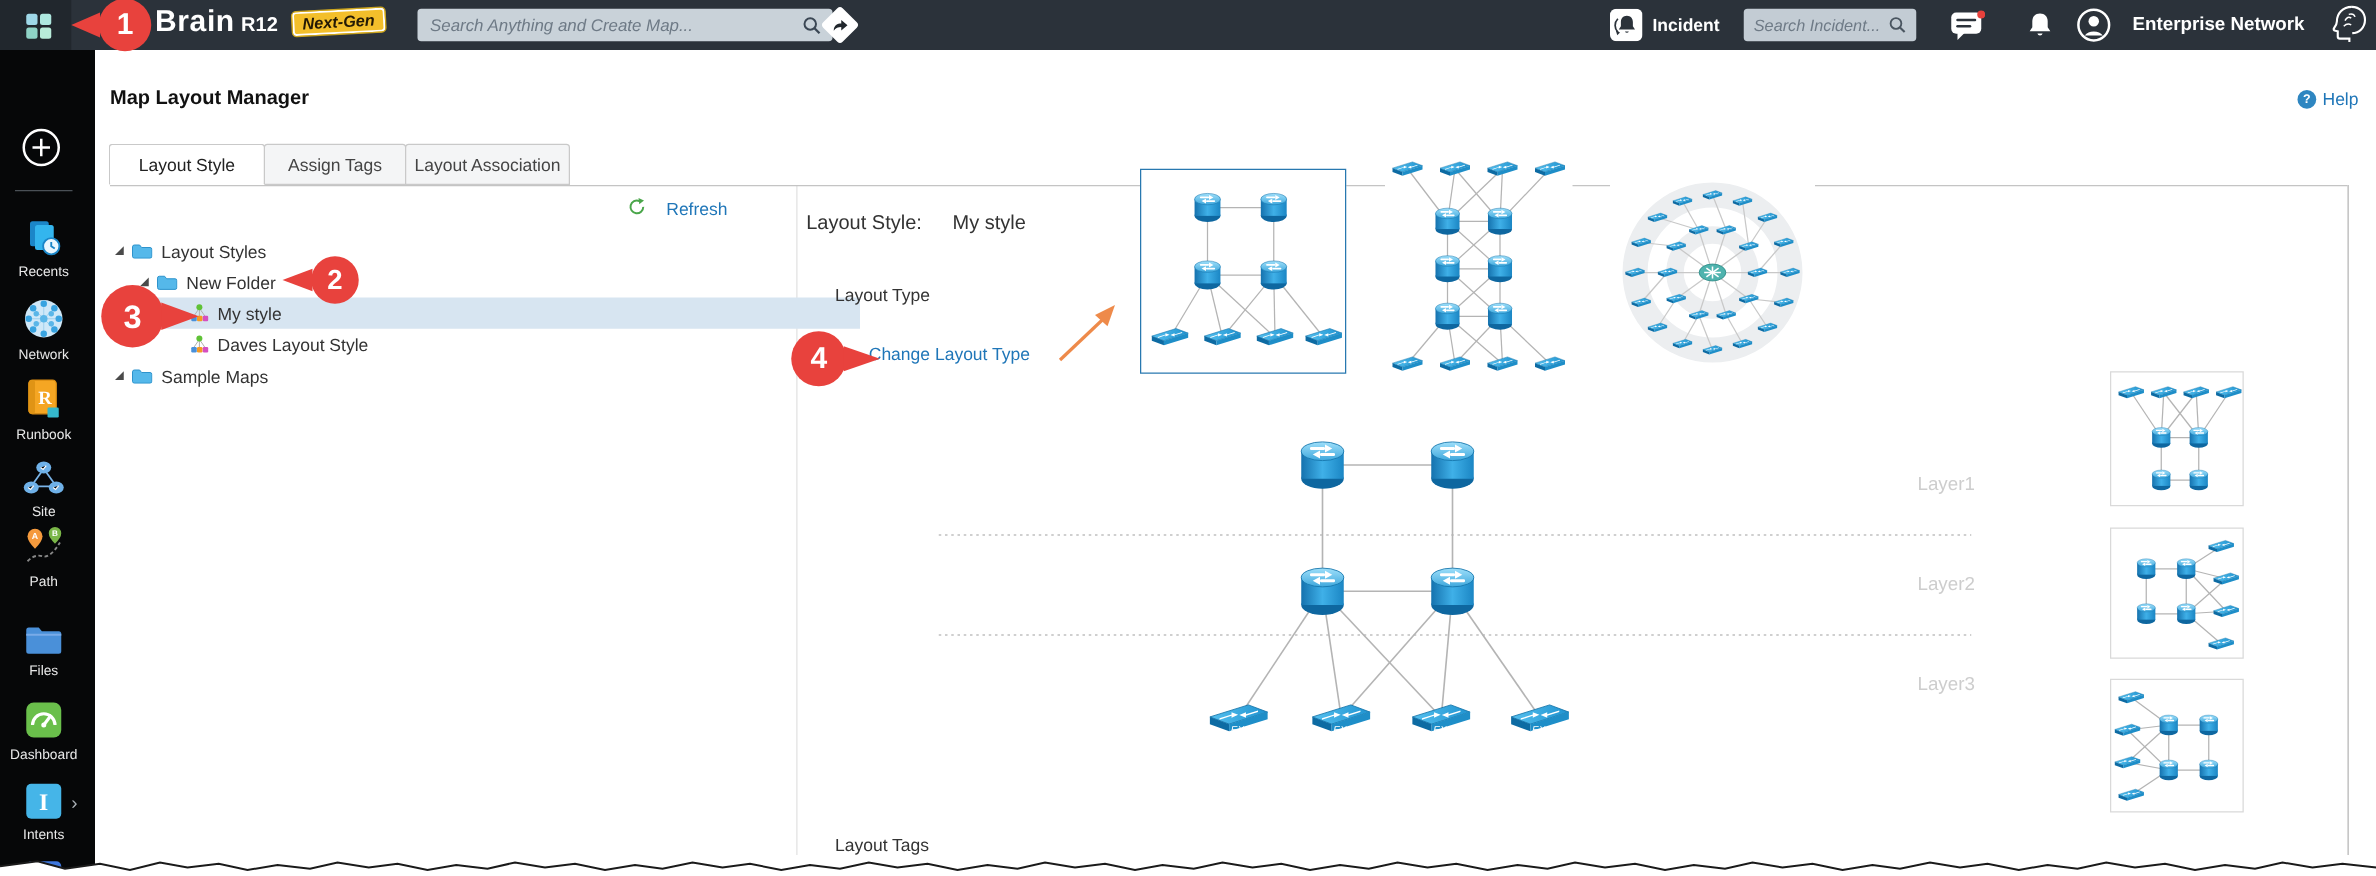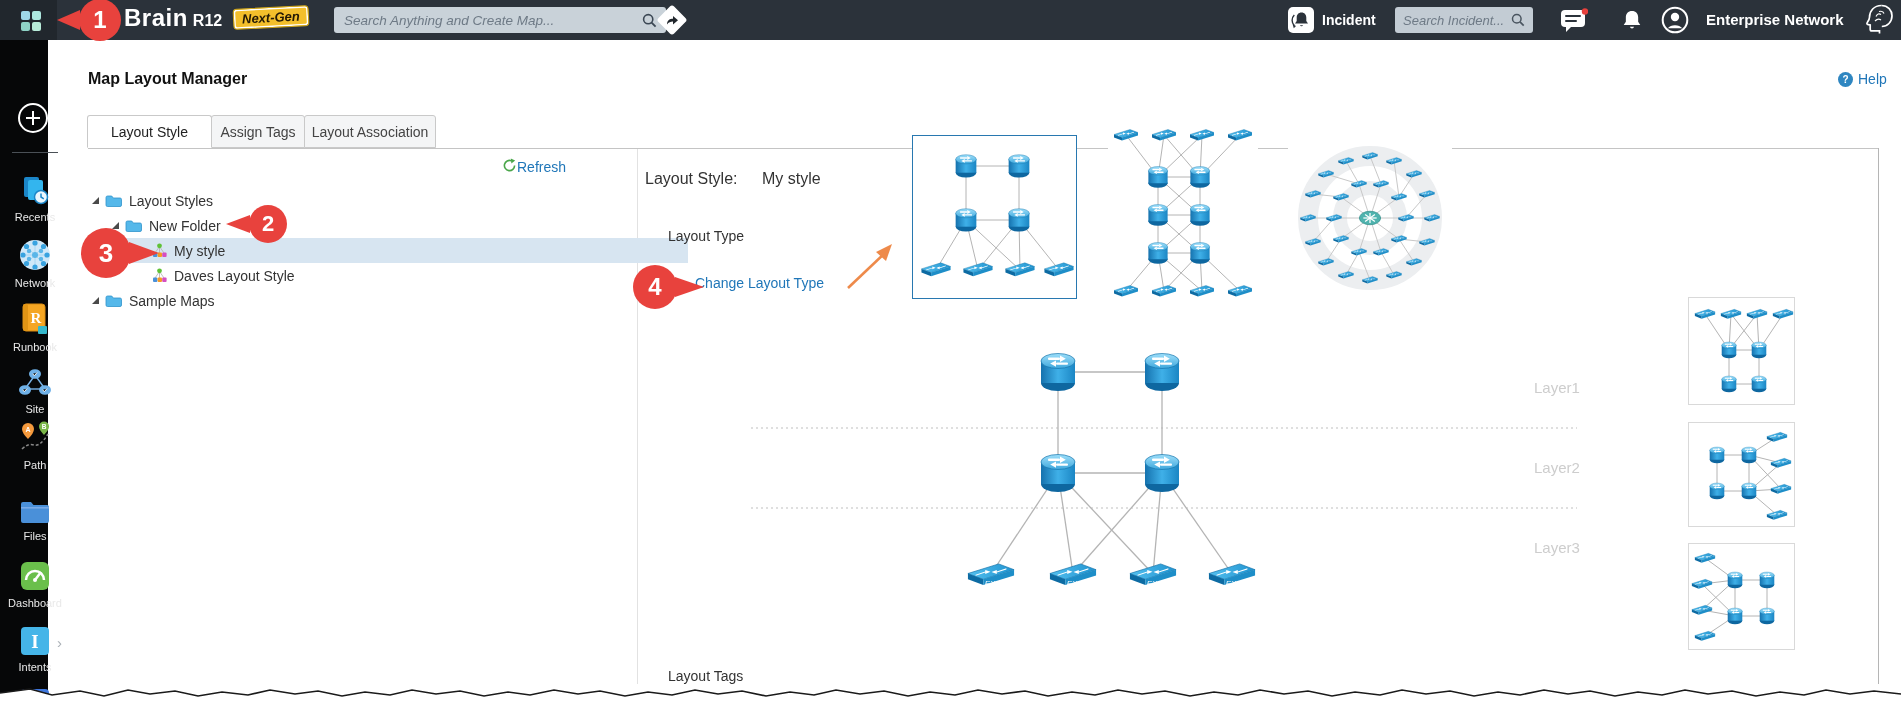--- a/index.html
+++ b/index.html
@@ -20,38 +20,38 @@
   .tsearch{left:310px;top:7px;width:332px;height:26px;background:#c9d2d9;border-radius:3px;display:flex;align-items:center;margin-left:24px;}
   .tsearch input{flex:1;background:transparent;border:none;outline:none;padding:0 10px;font-size:13.5px;color:#3b4754;font-family:"Liberation Sans",sans-serif;}
   .tsearch input::placeholder{font-style:italic;color:#6e7a86;}
   .tsearch2{left:1395px;top:7px;width:138px;height:26px;background:#c3ccd4;border-radius:3px;display:flex;align-items:center;}
   .tsearch2 input{flex:1;width:100px;background:transparent;border:none;outline:none;padding:0 8px;font-size:13px;color:#3b4754;font-family:"Liberation Sans",sans-serif;}
   .tsearch2 input::placeholder{font-style:italic;color:#6e7a86;}
   .diamond{left:661px;top:9px;width:22px;height:22px;background:#fff;border-radius:3px;transform:rotate(45deg);display:flex;align-items:center;justify-content:center;}
   .diamond svg{transform:rotate(-45deg);}
   .tb-label{color:#fff;font-size:14px;font-weight:600;}
   
-  .sidebar{left:0;top:40px;width:48px;height:661px;background:#060708;z-index:10;}
+  .sidebar{left:0;top:40px;width:76px;height:661px;background:#060708;z-index:10;}
   .snav{position:absolute;left:0;width:70px;display:flex;flex-direction:column;align-items:center;color:#e9e9e9;font-size:11px;cursor:pointer;}
   .snav .lbl{margin-top:3px;white-space:nowrap;}
   .chev{position:absolute;left:57px;color:#aab0b6;font-size:15px;}
   
   .ptitle{left:88px;top:70px;font-size:16px;font-weight:bold;color:#111;}
   .help{left:1838px;top:71px;display:flex;align-items:center;gap:5px;color:#1f76b8;font-size:14px;cursor:pointer;}
   .help .q{width:15px;height:15px;border-radius:50%;background:#2e86c1;color:#fff;font-size:10px;font-weight:bold;display:flex;align-items:center;justify-content:center;}
   .tabs{left:88px;top:115px;display:flex;z-index:4;}
   .tab{box-sizing:border-box;height:33px;border:1px solid #c9c9c9;background:#f4f5f6;color:#444;
        font-size:14px;display:flex;align-items:center;justify-content:center;margin-left:-1px;
        border-top-left-radius:3px;border-top-right-radius:3px;cursor:pointer;}
   .tab.active{background:#fff;border-bottom-color:#fff;color:#222;z-index:5;}
   .hline{left:88px;top:148px;width:1790px;height:1px;background:#c4c4c4;z-index:1;}
   .vline1{left:637px;top:148px;width:1px;height:536px;background:#e2e2e2;}
   .vline2{left:1878px;top:148px;width:1px;height:536px;background:#b5b5b5;}
   
-  .refresh{left:502px;top:158px;display:flex;align-items:center;gap:0;font-size:14px;color:#1f76b8;cursor:pointer;z-index:2;}
+  .refresh{left:502px;top:158px;display:flex;align-items:center;gap:16px;font-size:14px;color:#1f76b8;cursor:pointer;z-index:2;}
   .trow{position:absolute;left:88px;width:536px;height:25px;display:flex;align-items:center;font-size:14px;color:#333;cursor:pointer;}
   .trow.sel{background:#d7e5f1;}
   .tri{width:0;height:0;border-left:7px solid transparent;border-bottom:7px solid #4a4a4a;margin-right:6px;flex:none;}
   .ticon{margin-right:7px;flex:none;display:flex;}
   
   .badge{position:absolute;background:#e8423d;border-radius:50%;color:#fff;font-weight:bold;
          display:flex;align-items:center;justify-content:center;z-index:50;}
   .tail{position:absolute;width:0;height:0;}
   
   .dl{position:absolute;font-size:14px;color:#333;}
@@ -361,21 +361,21 @@
 <div class="abs ptitle">Map Layout Manager</div>
 <div class="abs help">
   <span class="q">?</span>
   <span>Help</span>
 </div>
 
 <div class="abs tabs">
   <div class="tab active" style="width:125px">
       <span>Layout Style</span>
     </div>
-  <div class="tab" style="width:94px">
+  <div class="tab" style="width:114px">
       <span>Assign Tags</span>
     </div>
   <div class="tab" style="width:132px">
       <span>Layout Association</span>
     </div>
 </div>
 <div class="abs hline"></div>
 <div class="abs vline1"></div>
 <div class="abs vline2"></div>
 

